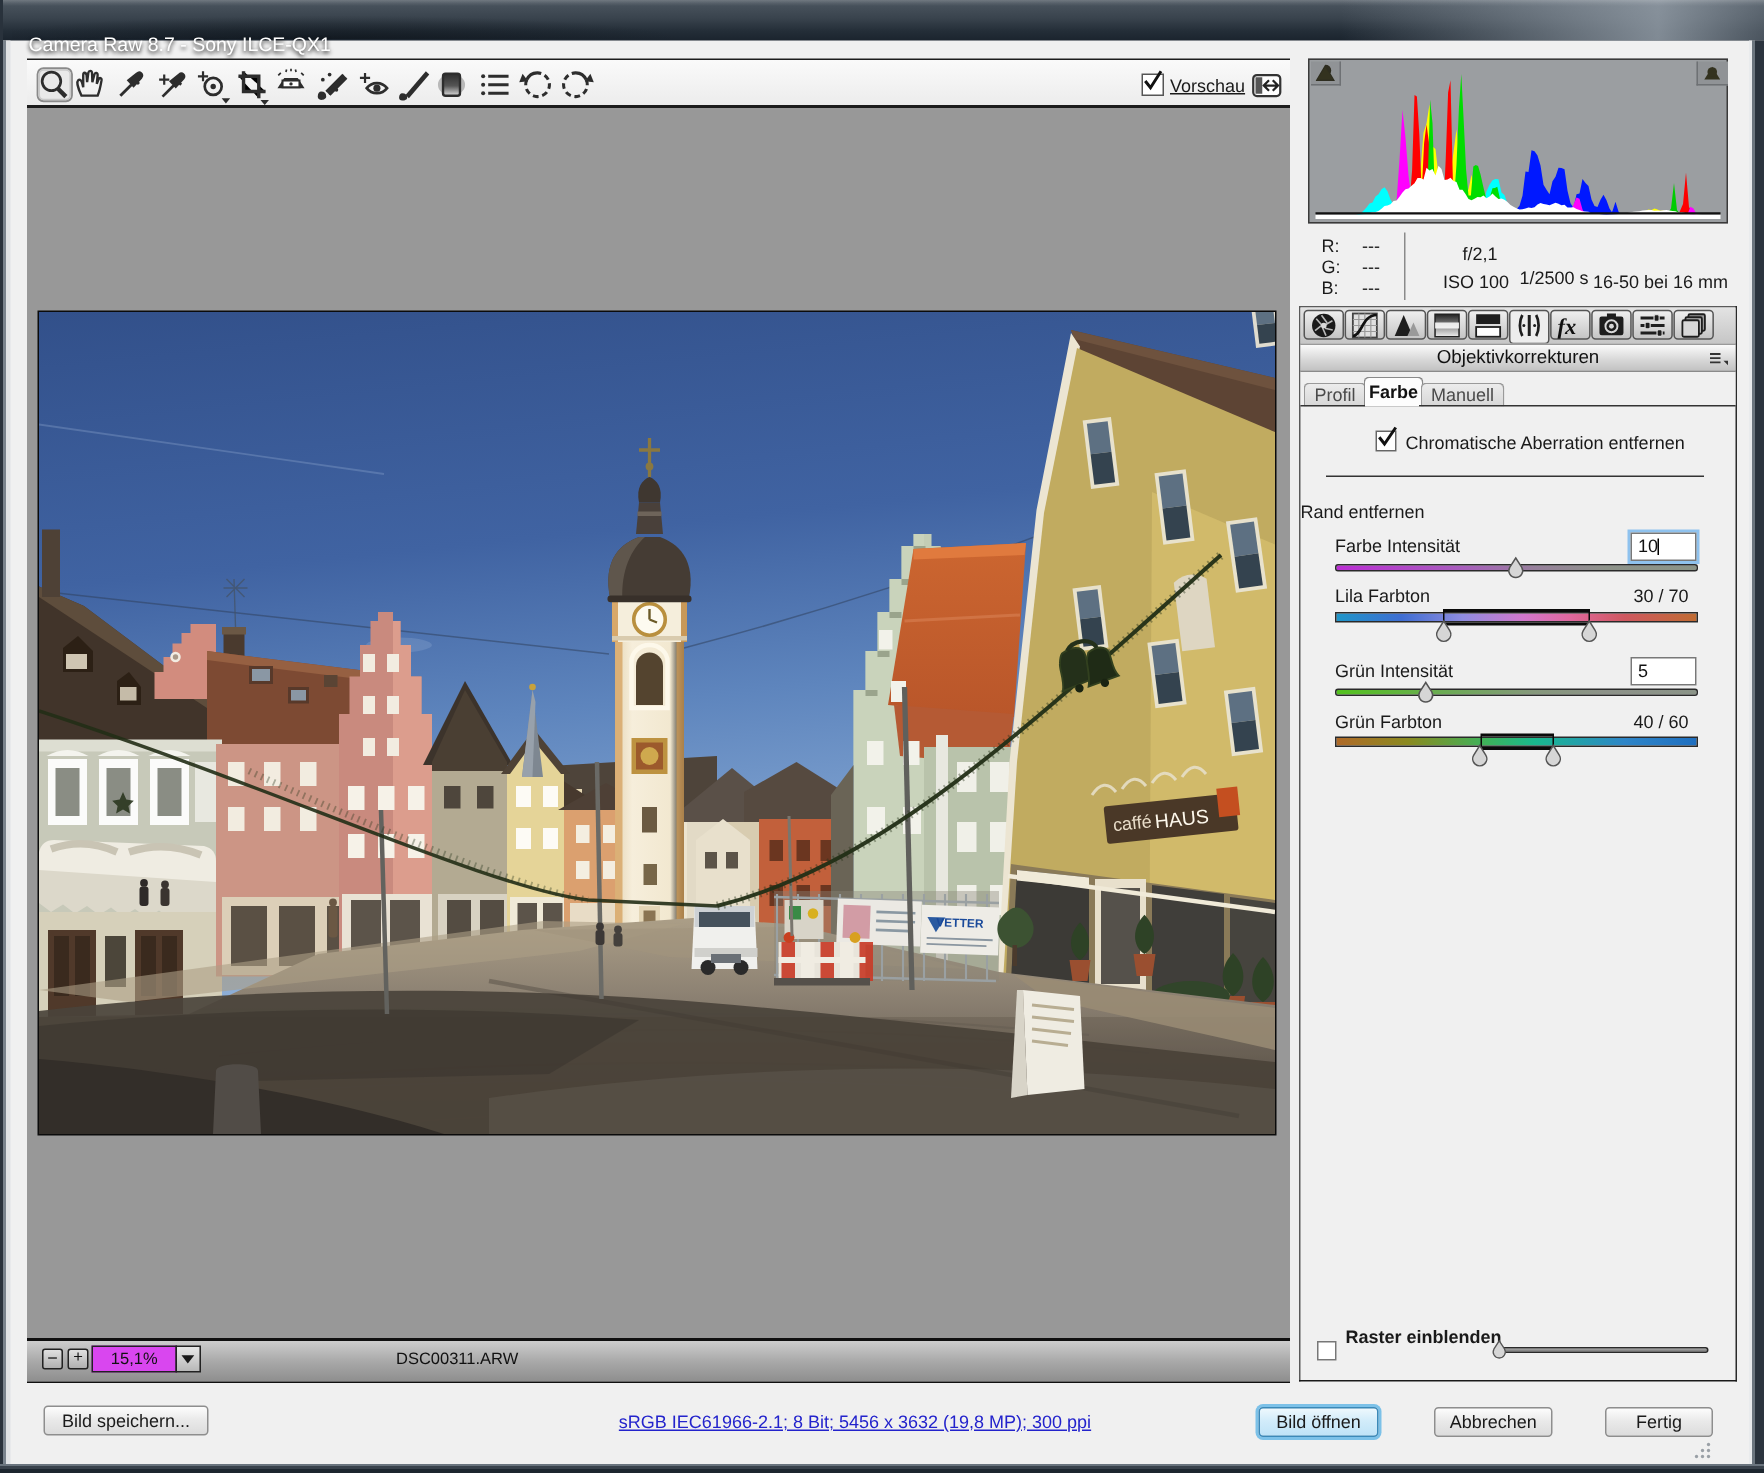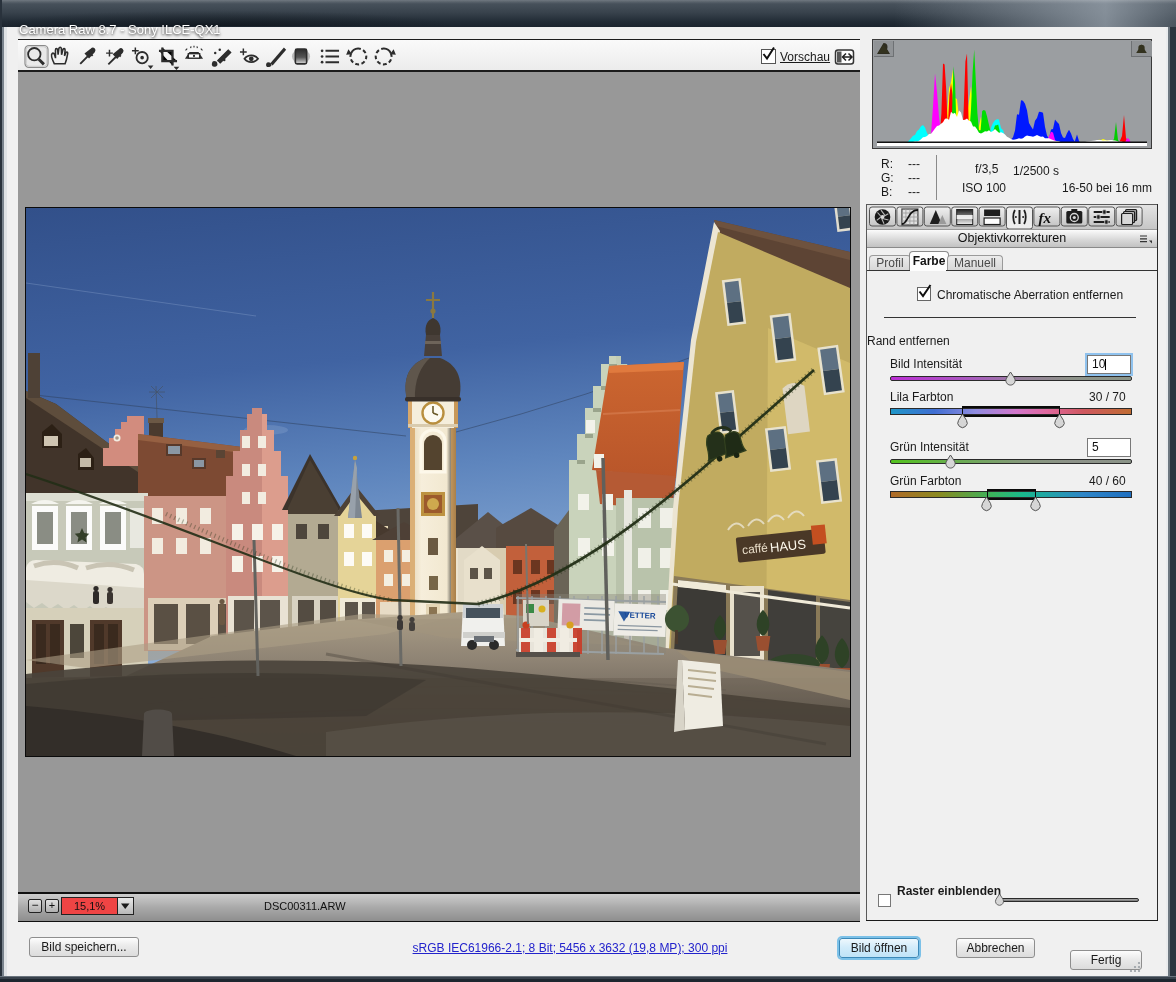--- a/index.html
+++ b/index.html
@@ -490,32 +490,32 @@
         <path d="M6 -20 C16 -26 26 -24 28 -16 C30 -8 28 2 34 10 L0 16 C4 4 2 -6 3 -12 C4 -16 5 -18 6 -20 Z" fill="#1f2b16" stroke="#32401f" stroke-width="2"></path>
         <circle cx="-10" cy="16" r="4.5" fill="#1a2412"></circle>
         <circle cx="18" cy="15" r="4.5" fill="#1a2412"></circle>
         <path d="M-16 -26 C-8 -36 10 -36 16 -24" stroke="#24301a" stroke-width="4.5" fill="none"></path>
       </g>
     </svg></div>
 
 <div class="abs" style="left:18px;top:892px;width:842px;height:30px;background:linear-gradient(180deg,#cdcdcd,#a9a9a9 50%,#8e8e8e);border-top:2px solid #101010;border-bottom:1px solid #101010;box-sizing:border-box;"></div>
 <div class="abs" style="left:28px;top:899px;width:14px;height:14px;background:linear-gradient(180deg,#e0e0e0,#b0b0b0);border:1px solid #222;border-radius:2px;box-sizing:border-box;color:#111;font-size:12px;line-height:11px;text-align:center;">−</div>
 <div class="abs" style="left:45px;top:899px;width:14px;height:14px;background:linear-gradient(180deg,#e0e0e0,#b0b0b0);border:1px solid #222;border-radius:2px;box-sizing:border-box;color:#111;font-size:11px;line-height:11px;text-align:center;">+</div>
-<div class="abs" style="left:61px;top:897px;width:57px;height:18px;background:#ef4444;border:1px solid #222;box-sizing:border-box;font-size:11px;color:#111;text-align:center;line-height:16px;">15,1%</div>
+<div class="abs" style="left:61px;top:897px;width:57px;height:18px;background:#d946ef;border:1px solid #222;box-sizing:border-box;font-size:11px;color:#111;text-align:center;line-height:16px;">15,1%</div>
 <div class="abs" style="left:117px;top:897px;width:17px;height:18px;background:linear-gradient(180deg,#e8e8e8,#b8b8b8);border:1px solid #222;box-sizing:border-box;"></div>
 <svg class="abs" style="left:119px;top:901px;" width="13" height="10" viewBox="0 0 13 10">
     <path d="M2 2.5 L10.5 2.5 L6.2 8 Z" fill="#1a1a1a"></path>
   </svg>
 <div class="abs" style="left:264px;top:900px;width:380px;text-align:left;font-size:11px;color:#111;">DSC00311.ARW</div>
 
 <div class="btn" style="left:29px;top:937px;width:110px;text-align:center;">Bild speichern...</div>
 <div class="abs" style="left:300px;top:941px;width:540px;text-align:center;font-size:12px;"><span style="color:#2323cc;text-decoration:underline;">sRGB IEC61966-2.1; 8 Bit; 5456 x 3632 (19,8 MP); 300 ppi</span></div>
 <div class="btn" style="left:839px;top:938px;width:80px;background:linear-gradient(180deg,#eef8fd,#d2ecfa 45%,#bfe3f7);border:1px solid #3c89b8;box-shadow:0 0 0 2px #7cc1e8;">Bild öffnen</div>
 <div class="btn" style="left:956px;top:938px;width:79px;">Abbrechen</div>
-<div class="btn" style="left:1070px;top:938px;width:72px;margin-top:12px;">Fertig</div>
+<div class="btn" style="left:1070px;top:938px;width:72px;">Fertig</div>
 <svg class="abs" style="left:1128px;top:960px;" width="14" height="14" viewBox="0 0 14 14">
     <g fill="#9aa0a6">
       <circle cx="11" cy="3" r="1.1"></circle>
       <circle cx="7" cy="7" r="1.1"></circle>
       <circle cx="11" cy="7" r="1.1"></circle>
       <circle cx="3" cy="11" r="1.1"></circle>
       <circle cx="7" cy="11" r="1.1"></circle>
       <circle cx="11" cy="11" r="1.1"></circle>
     </g>
   </svg>
@@ -550,22 +550,22 @@
     <circle cx="6.5" cy="5" r="3.2" fill="#33321f"></circle>
   </svg>
 
 <div class="lbl" style="left:881px;top:157px;">R:</div>
 <div class="lbl" style="left:881px;top:171px;">G:</div>
 <div class="lbl" style="left:881px;top:185px;">B:</div>
 <div class="lbl" style="left:908px;top:157px;">---</div>
 <div class="lbl" style="left:908px;top:171px;">---</div>
 <div class="lbl" style="left:908px;top:185px;">---</div>
 <div class="abs" style="left:936px;top:155px;width:1px;height:45px;background:#8a8a8a;"></div>
-<div class="lbl" style="left:975px;top:162px;">f/3,5</div>
-<div class="lbl" style="left:1013px;top:164px;">1/2500 s</div>
+<div class="lbl" style="left:975px;top:162px;">f/2,1</div>
+<div class="lbl" style="left:1013px;top:178px;">1/2500 s</div>
 <div class="lbl" style="left:962px;top:181px;">ISO 100</div>
 <div class="lbl" style="left:1016px;top:181px;margin-left:46px;">16-50 bei 16 mm</div>
 
 <div class="abs" style="left:866px;top:204px;width:292px;height:1px;background:#5a5a5a;"></div>
 <div class="abs" style="left:866px;top:204px;width:1px;height:717px;background:#5a5a5a;"></div>
 <div class="abs" style="left:1157px;top:204px;width:1px;height:717px;background:#2a2a2a;"></div>
 <div class="abs" style="left:866px;top:920px;width:292px;height:1px;background:#1a1a1a;"></div>
 
 <div class="abs" style="left:867px;top:205px;width:290px;height:24px;background:linear-gradient(180deg,#e3e3e3,#c6c6c6);" id="paneltabs"><svg width="290" height="24" viewBox="0 0 290 24">
       <defs>
@@ -656,21 +656,21 @@
 <div class="abs" style="left:910px;top:270px;width:36px;height:1px;background:#fdfdfd;"></div>
 
 <div class="cb" style="left:917px;top:287px;width:14px;height:14px;border-color:#666;"></div>
 <svg class="abs" style="left:916px;top:282px;" width="20" height="20" viewBox="0 0 20 20">
     <path d="M3.5 9.5 L7 14 L14.5 3" stroke="#111" stroke-width="2" fill="none"></path>
   </svg>
 <div class="lbl" style="left:937px;top:288px;">Chromatische Aberration entfernen</div>
 <div class="abs" style="left:884px;top:317px;width:252px;height:1px;background:#333;"></div>
 <div class="abs" style="left:867px;top:334px;width:290px;text-align:left;font-size:12px;color:#1a1a1a;">Rand entfernen</div>
 
-<div class="lbl" style="left:890px;top:357px;">Bild Intensität</div>
+<div class="lbl" style="left:890px;top:357px;">Farbe Intensität</div>
 <div class="abs" style="left:1087px;top:355px;width:44px;height:19px;background:#fff;border:1px solid #787878;box-shadow:0 0 0 2px #8fc2ee;box-sizing:border-box;font-size:12px;color:#111;padding-left:4px;line-height:17px;">10<span style="display:inline-block;width:1px;height:11px;background:#000;vertical-align:-2px;"></span></div>
 <div class="abs" style="left:890px;top:376px;width:242px;height:5px;border:1px solid #2a2a2a;border-radius:2px;box-sizing:border-box;background:linear-gradient(90deg,#bb2ed4,#a85dbd 35%,#97809c 55%,#8d9289 75%,#8b9488);"></div>
 <svg class="abs" style="left:1002px;top:371px;" width="17" height="16" viewBox="0 0 17 16">
     <path d="M8.5 1 L12.5 7.2 A4.6 4.6 0 1 1 4.5 7.2 Z" fill="#d6d6d6" stroke="#555" stroke-width="1"></path>
   </svg>
 
 <div class="lbl" style="left:890px;top:390px;">Lila Farbton</div>
 <div class="lbl" style="left:1089px;top:390px;">30 / 70</div>
 <div class="abs" style="left:890px;top:408px;width:242px;height:7px;border:1px solid #2a2a2a;box-sizing:border-box;background:linear-gradient(90deg,#1f96c8,#3f6ed2 18%,#8f8ce0 35%,#d277cc 52%,#e0689e 65%,#cf5860 80%,#c06c33);"></div>
 <div class="abs" style="left:962px;top:406px;width:98px;height:11px;border-top:2px solid #0a0a0a;border-bottom:2px solid #0a0a0a;border-left:1.5px solid #0a0a0a;border-right:1.5px solid #0a0a0a;box-sizing:border-box;"></div>

